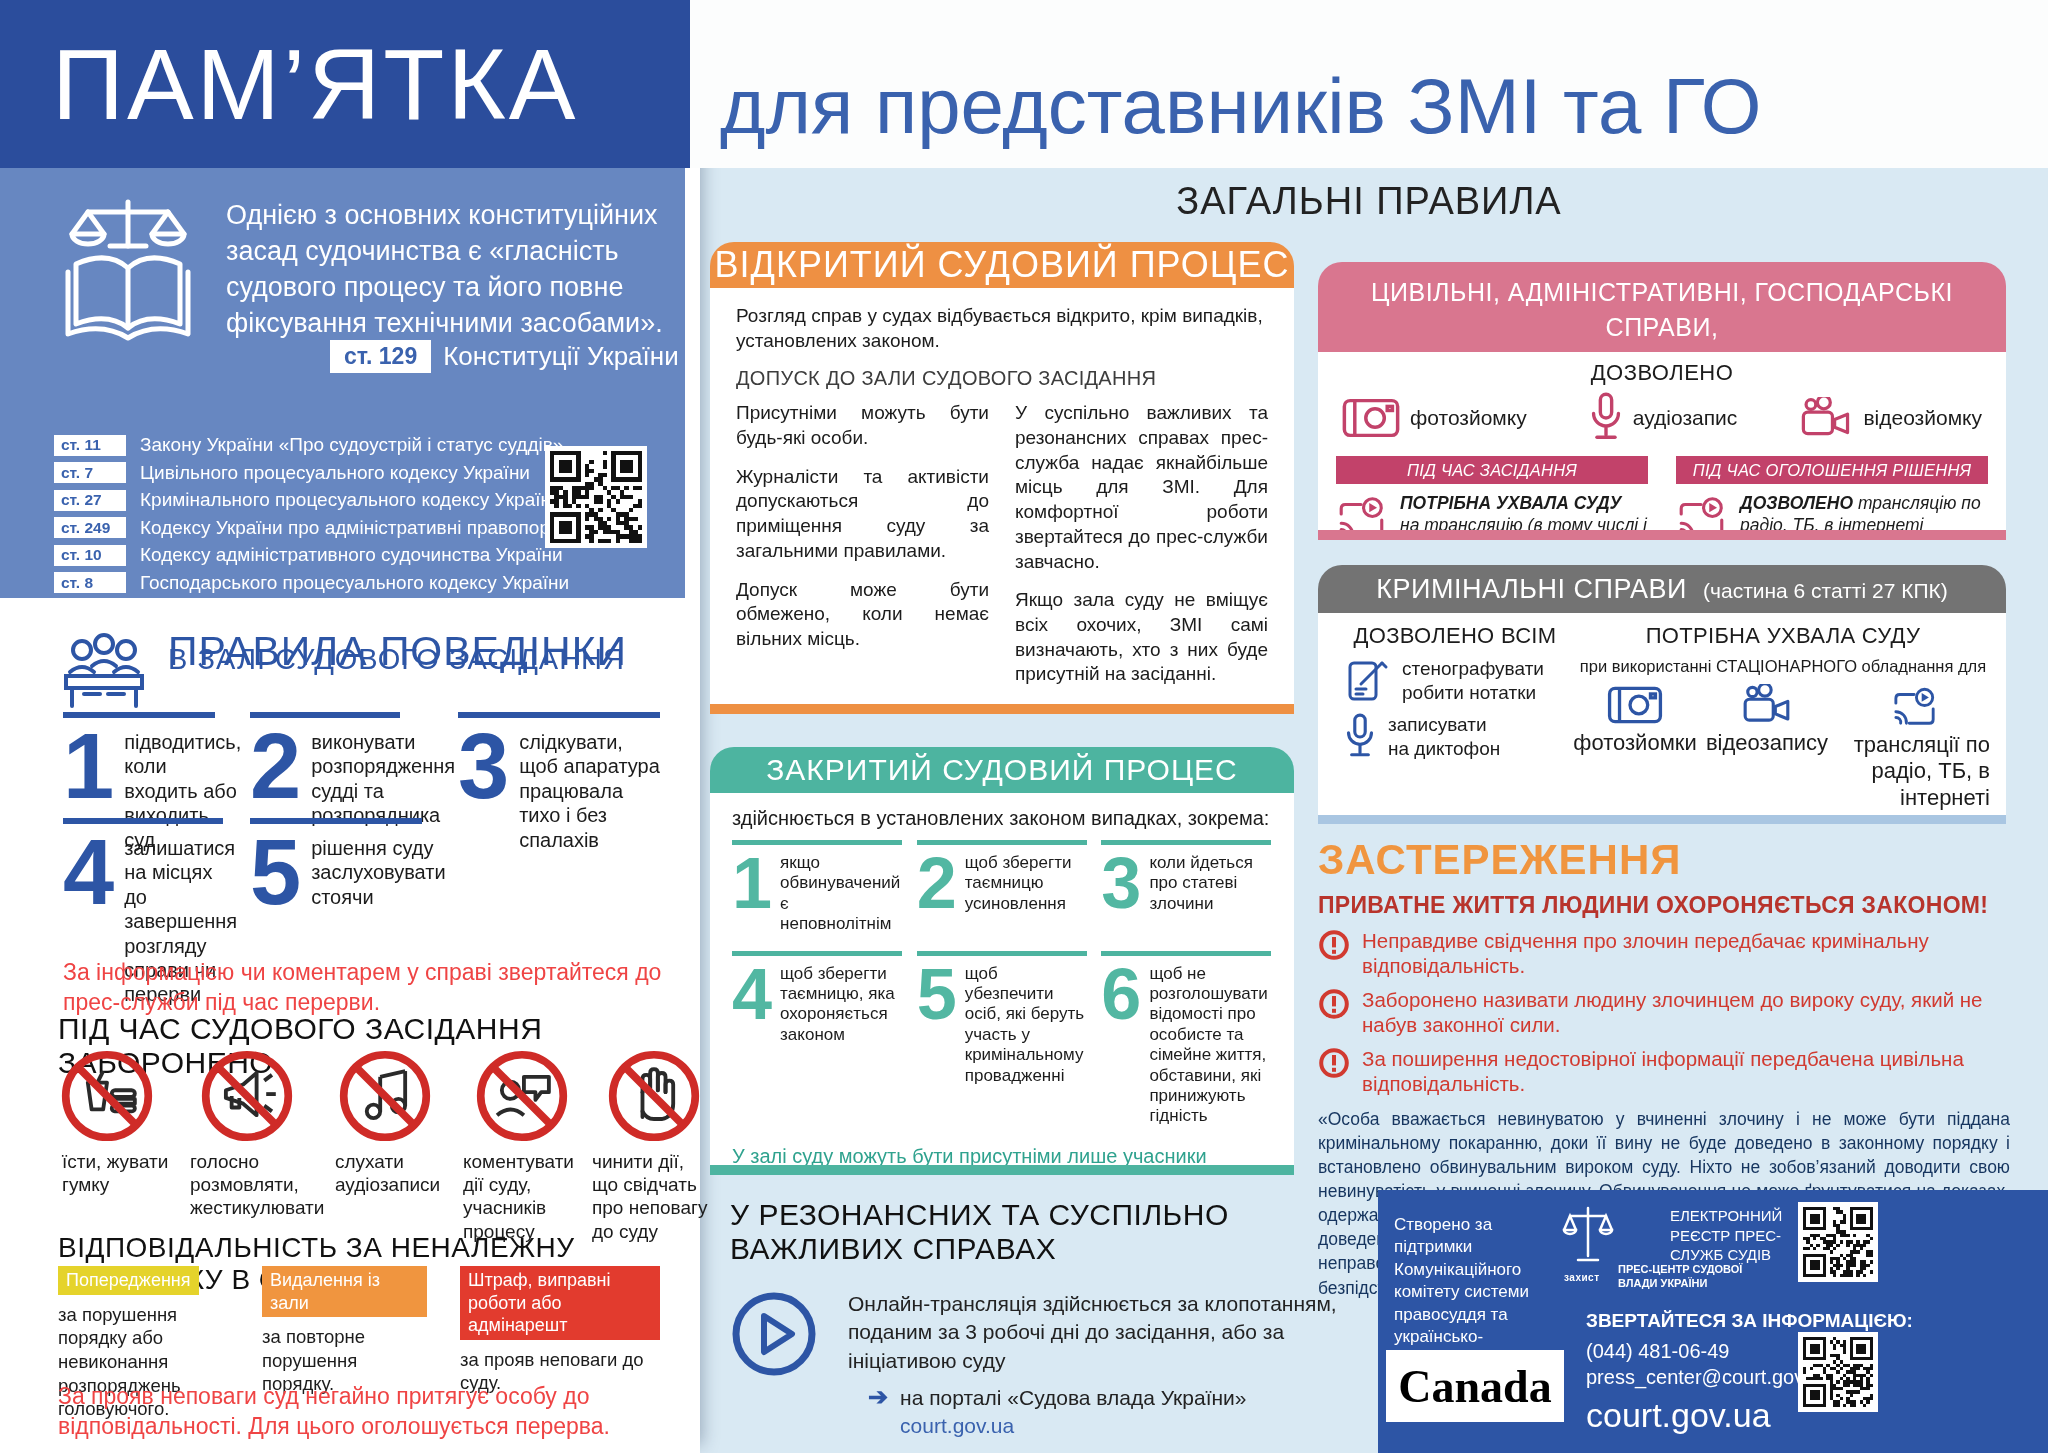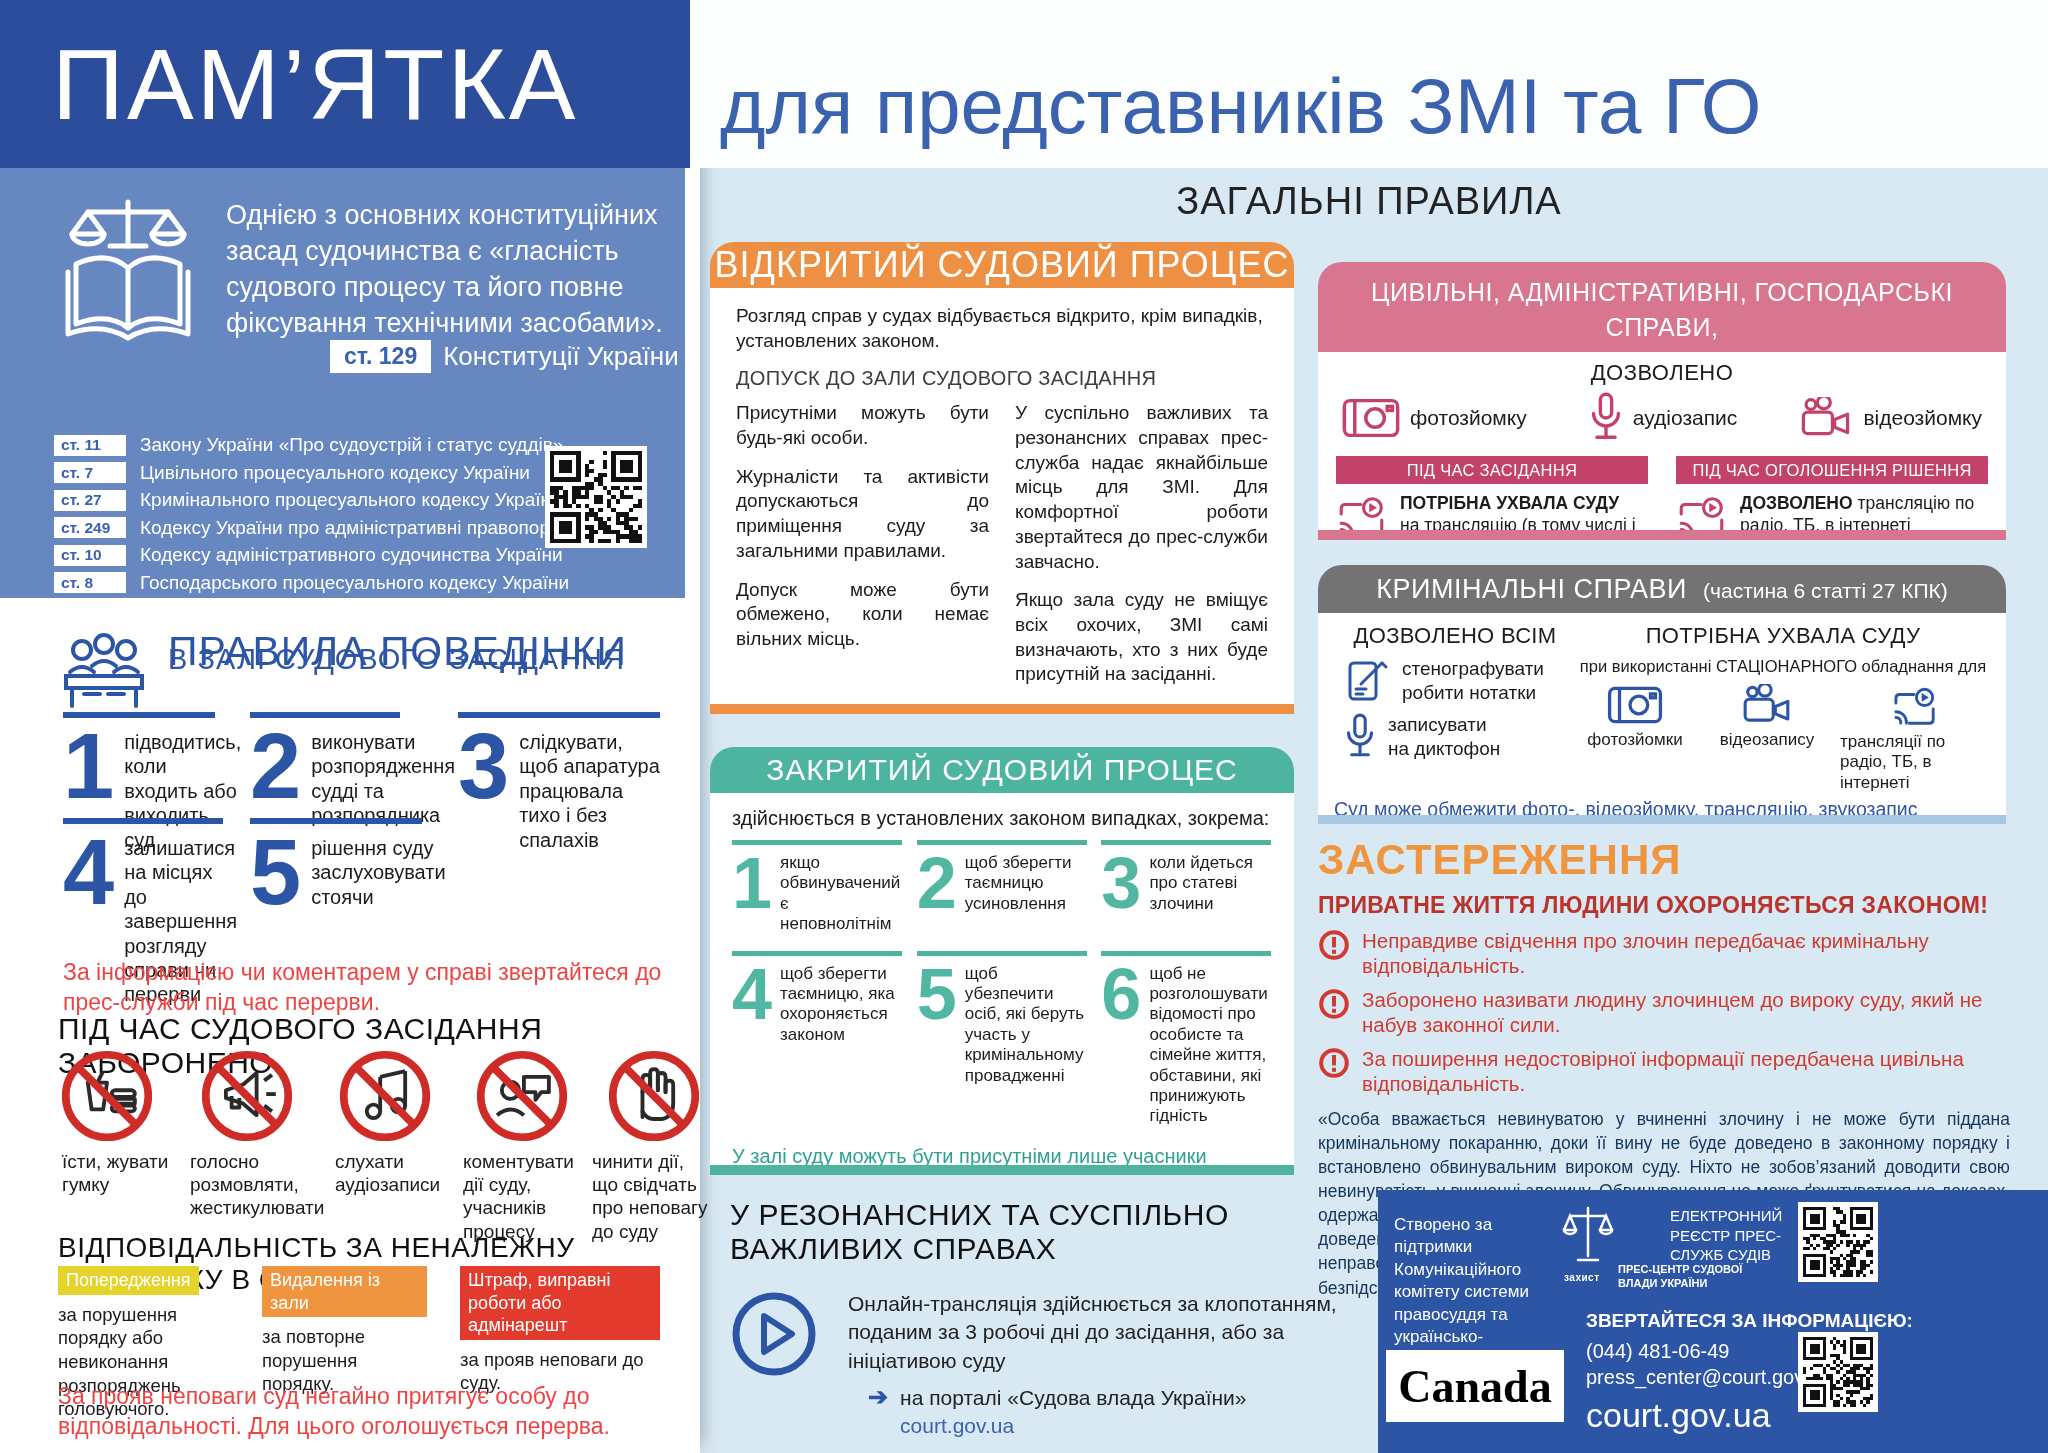--- a/index.html
+++ b/index.html
@@ -82,21 +82,21 @@
   .link-blue{color:#3a62ae;text-decoration:none;}
   
   .civil-card{left:1318px;top:262px;width:688px;}
   .civil-head{background:#d9768f;height:90px;font-size:25px;line-height:1.38;padding-top:13px;box-sizing:border-box;letter-spacing:.5px;}
   .civil-body{height:178px;padding:6px 18px 0;box-sizing:border-box;}
   .civil-bar{background:#d9768f;height:10px;}
   .allowed-title{text-align:center;font-size:22px;letter-spacing:.5px;margin:2px 0 6px;}
   .allowed-row{display:flex;justify-content:space-between;padding:0 6px;}
   .allowed-item{display:flex;align-items:center;gap:10px;}
   .allowed-item .lbl{font-size:21px;}
-  .sub-row{display:flex;gap:28px;margin-top:12px;}
+  .sub-row{display:flex;gap:28px;margin-top:12px;font-style:italic;}
   .sub-col{flex:1;}
   .sub-bar{background:#c2426a;color:#fff;font-size:16.5px;text-align:center;height:28px;line-height:28px;letter-spacing:.3px;}
   .sub-content{display:flex;gap:12px;margin-top:9px;align-items:flex-start;}
   .sub-text{font-size:17.5px;line-height:1.25;}
   .icon-rasp{color:#c2426a;}
   .icon-blue{color:#2d55a5;}
   
   .crim-card{left:1318px;top:565px;width:688px;}
   .crim-head{background:#737373;height:48px;line-height:48px;font-size:27px;letter-spacing:.5px;}
   .crim-head .small{font-size:21px;letter-spacing:0;}
@@ -105,21 +105,21 @@
   .crim-cols{display:flex;}
   .crim-left{width:255px;}
   .crim-right{flex:1;}
   .crim-title{font-size:22px;text-align:center;letter-spacing:.3px;margin:2px 0 8px;}
   .crim-item{display:flex;align-items:center;gap:12px;margin:0 0 8px 10px;}
   .crim-item .lbl{font-size:19px;line-height:1.25;}
   .crim-sub{font-size:16.5px;text-align:center;margin-bottom:8px;}
   .crim-icons{display:flex;justify-content:center;gap:14px;align-items:flex-start;}
   .crim-ic{display:flex;flex-direction:column;align-items:center;width:118px;}
   .crim-ic.wide{width:150px;}
-  .crim-ic .lbl{font-size:17px;text-align:left;margin-top:4px;line-height:1.2;}
+  .crim-ic .lbl{font-size:22px;text-align:right;margin-top:4px;line-height:1.2;}
   .crim-note{color:#2d55a5;font-size:19.5px;line-height:1.28;margin-top:4px;}
   
   .caution{position:absolute;left:1318px;top:836px;width:692px;}
   .caution h2{margin:0;font-size:42px;color:#f0953f;letter-spacing:1px;font-weight:bold;}
   .caution .sub{font-size:23px;font-weight:bold;color:#b8342c;margin-top:8px;letter-spacing:.3px;}
   .c-item{display:flex;gap:12px;margin-top:10px;align-items:flex-start;}
   .c-item .txt{font-size:20.5px;line-height:1.2;color:#d13a30;}
   .c-quote{margin-top:10px;font-size:17.5px;line-height:1.38;text-align:justify;color:#16355f;}
   .c-art{display:flex;justify-content:flex-end;align-items:center;gap:10px;margin-top:6px;}
   .c-chip{background:#ee8f3c;color:#fff;font-weight:bold;font-size:18px;padding:2px 9px;}

